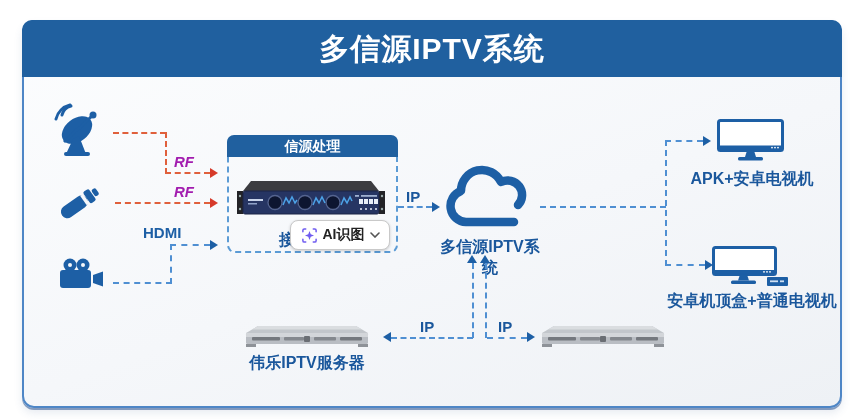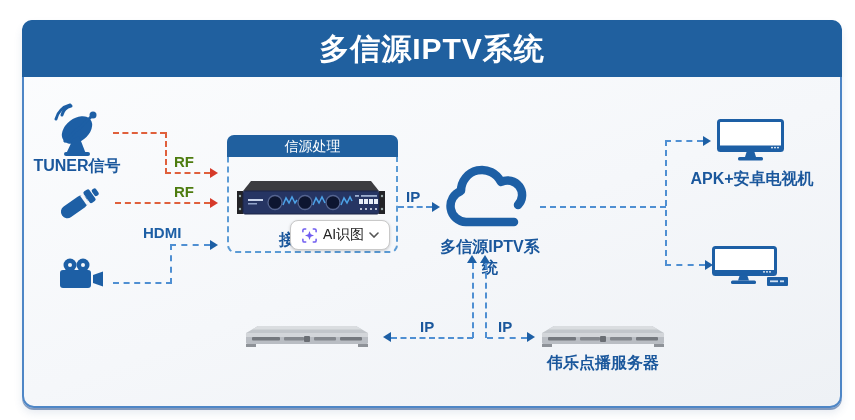--- a/index.html
+++ b/index.html
@@ -8,63 +8,62 @@
   .card{position:absolute;left:22px;top:20px;width:820px;height:388px;box-sizing:border-box;
         border:2px solid #4e86c6;border-radius:12px;
         background:linear-gradient(160deg,#fcfdfe 0%,#f5f7fa 55%,#eef1f5 100%);
         box-shadow:0 2px 0 rgba(43,84,146,.55),0 5px 9px rgba(60,90,140,.12);}
   .banner{position:absolute;left:22px;top:20px;width:820px;height:57px;background:#20609f;
           border-radius:10px 10px 0 0;}
   .title{width:100%;height:57px;line-height:57px;text-align:center;color:#ffffff;
          font-size:30px;font-weight:600;letter-spacing:1px;}
   .lbl{position:absolute;font-weight:700;color:#1a579c;font-size:16px;text-align:center;}
   .tag{position:absolute;font-weight:700;font-size:15px;}
-  .tag.orange{color:#4d7c0f;}
+  .tag.orange{color:#a21caf;font-style:italic;}
   .tag.blue{color:#1d5fa5;}
   .tag.navy{color:#1a579c;}
   .lh{position:absolute;border-top:2px dashed var(--lc);}
   .lv{position:absolute;border-left:2px dashed var(--lc);}
   .ol{--lc:#e0603c;} .bl{--lc:#4f8fd2;}
   .ar{position:absolute;width:0;height:0;}
   .ar.r{border-top:5px solid transparent;border-bottom:5px solid transparent;border-left:8px solid var(--ac);}
   .ar.l{border-top:5px solid transparent;border-bottom:5px solid transparent;border-right:8px solid var(--ac);}
   .ar.u{border-left:5px solid transparent;border-right:5px solid transparent;border-bottom:8px solid var(--ac);}
   .red{--ac:#d63a2a;} .nav{--ac:#1d5fa5;}
   .icon{position:absolute;}
   .ebox{position:absolute;left:227px;top:135px;width:171px;height:118px;box-sizing:border-box;
         border:2px dashed #5b9bd5;border-radius:8px;}
   .ebox-h{position:absolute;left:227px;top:135px;width:171px;height:22px;background:#20609f;
-          border-radius:7px 7px 0 0;color:#fff;font-size:14px;font-weight:400;
+          border-radius:7px 7px 0 0;color:#fff;font-size:14px;font-weight:700;
           text-align:center;line-height:22px;}
   .caption{position:absolute;left:279px;top:230px;font-size:16px;font-weight:700;color:#1a579c;}
   .popup{position:absolute;left:290px;top:220px;width:100px;height:30px;box-sizing:border-box;
          background:#ffffff;border:1px solid #c9c9c9;border-radius:8px;z-index:10;
          display:flex;align-items:center;justify-content:center;gap:5px;
-         box-shadow:0 1px 3px rgba(0,0,0,.18);cursor:pointer;}
+         box-shadow:0 1px 3px rgba(0,0,0,.18);cursor:pointer;font-weight:bold;}
   .popup-label{font-size:14px;color:#222;}
 </style>
 </head>
 <body>
 
 <div class="stage">
   <div class="card"></div>
   <div class="banner">
     <div class="title">多信源IPTV系统</div>
   </div>
 
   <svg class="icon" style="left:48px;top:102px" width="54" height="56" viewBox="0 0 54 56">
     <path d="M14 13 a12 12 0 0 1 9 -9" fill="none" stroke="#1d5fa5" stroke-width="3" stroke-linecap="round"></path>
     <path d="M8 17 a19 19 0 0 1 14 -14" fill="none" stroke="#1d5fa5" stroke-width="3" stroke-linecap="round"></path>
     <ellipse cx="29" cy="28" rx="17" ry="11.5" transform="rotate(-38 29 28)" fill="#1d5fa5"></ellipse>
     <line x1="16" y1="40" x2="44" y2="14" stroke="#1d5fa5" stroke-width="3"></line>
     <circle cx="45" cy="13" r="3.5" fill="#1d5fa5"></circle>
     <polygon points="25,37 31,34 38,52 18,52" fill="#1d5fa5"></polygon>
     <rect x="16" y="50" width="26" height="4" rx="2" fill="#1d5fa5"></rect>
   </svg>
-  <div class="lbl" style="left:22px;top:156px;width:110px">TUNER信号</div>
 
   <svg class="icon" style="left:55px;top:183px" width="48" height="40" viewBox="0 0 48 40">
     <g transform="rotate(-35 24 20)">
       <rect x="3" y="14" width="30" height="13" rx="6.5" fill="#1d5fa5"></rect>
       <rect x="29" y="15" width="3.5" height="11" fill="#f5f7fa"></rect>
       <rect x="33" y="13.5" width="7" height="14" rx="2" fill="#1d5fa5"></rect>
       <rect x="41" y="16.5" width="5" height="8" rx="2" fill="#1d5fa5"></rect>
     </g>
   </svg>
 
@@ -167,35 +166,35 @@
     <rect x="4" y="9" width="122" height="11" rx="1.5" fill="#b9bdc3"></rect>
     <rect x="4" y="9" width="122" height="4" fill="#d3d6da"></rect>
     <rect x="10" y="13" width="28" height="3.5" rx="1" fill="#74787e"></rect>
     <rect x="42" y="13" width="20" height="3.5" rx="1" fill="#84888e"></rect>
     <rect x="62" y="12" width="6" height="6" rx="1" fill="#6a6e74"></rect>
     <rect x="72" y="13" width="22" height="3.5" rx="1" fill="#84888e"></rect>
     <rect x="98" y="13" width="22" height="3.5" rx="1" fill="#74787e"></rect>
     <rect x="4" y="20" width="10" height="3" fill="#8e9298"></rect>
     <rect x="116" y="20" width="10" height="3" fill="#8e9298"></rect>
   </svg>
+  <div class="lbl" style="left:232px;top:353px;width:150px">伟乐IPTV服务器</div>
 
   <svg class="icon" style="left:538px;top:324px" width="130" height="26" viewBox="0 0 130 26">
     <polygon points="16,2 114,2 126,9 4,9" fill="#c2c6cb"></polygon>
     <polygon points="16,2 114,2 120,5.5 10,5.5" fill="#dadde0"></polygon>
     <rect x="4" y="9" width="122" height="11" rx="1.5" fill="#b9bdc3"></rect>
     <rect x="4" y="9" width="122" height="4" fill="#d3d6da"></rect>
     <rect x="10" y="13" width="28" height="3.5" rx="1" fill="#74787e"></rect>
     <rect x="42" y="13" width="20" height="3.5" rx="1" fill="#84888e"></rect>
     <rect x="62" y="12" width="6" height="6" rx="1" fill="#6a6e74"></rect>
     <rect x="72" y="13" width="22" height="3.5" rx="1" fill="#84888e"></rect>
     <rect x="98" y="13" width="22" height="3.5" rx="1" fill="#74787e"></rect>
     <rect x="4" y="20" width="10" height="3" fill="#8e9298"></rect>
     <rect x="116" y="20" width="10" height="3" fill="#8e9298"></rect>
   </svg>
-  <div class="lbl" style="left:528px;top:353px;width:150px">伟乐点播服务器</div>
 
   <div class="lh bl" style="left:540px;top:206px;width:126px"></div>
   <div class="lv bl" style="left:665px;top:140px;height:126px"></div>
   <div class="lh bl" style="left:665px;top:140px;width:38px"></div>
   <div class="ar r nav" style="left:703px;top:136px"></div>
   <div class="lh bl" style="left:665px;top:264px;width:40px"></div>
   <div class="ar r nav" style="left:705px;top:260px"></div>
 
   <svg class="icon" style="left:717px;top:119px" width="67" height="44" viewBox="0 0 67 44">
     <rect x="1.5" y="1.5" width="64" height="30" rx="2" fill="#ffffff" stroke="#1d5fa5" stroke-width="3"></rect>
@@ -213,13 +212,14 @@
     <rect x="3" y="24" width="59" height="3.5" fill="#1d5fa5"></rect>
     <circle cx="52" cy="25.8" r="0.9" fill="#fff"></circle>
       <circle cx="55" cy="25.8" r="0.9" fill="#fff"></circle>
       <circle cx="58" cy="25.8" r="0.9" fill="#fff"></circle>
     <polygon points="28,28.5 35,28.5 37,34.5 26,34.5" fill="#1d5fa5"></polygon>
     <rect x="19" y="34.5" width="25" height="3.5" rx="1.5" fill="#1d5fa5"></rect>
     <rect x="55" y="31" width="21" height="9" rx="1" fill="#1d5fa5"></rect>
     <rect x="58" y="34.4" width="8" height="1.8" fill="#cfe0f2"></rect>
     <rect x="68" y="34.4" width="4" height="1.8" fill="#cfe0f2"></rect>
   </svg>
+  <div class="lbl" style="left:662px;top:291px;width:180px">安卓机顶盒+普通电视机</div>
 </div>
 
 </body></html>

